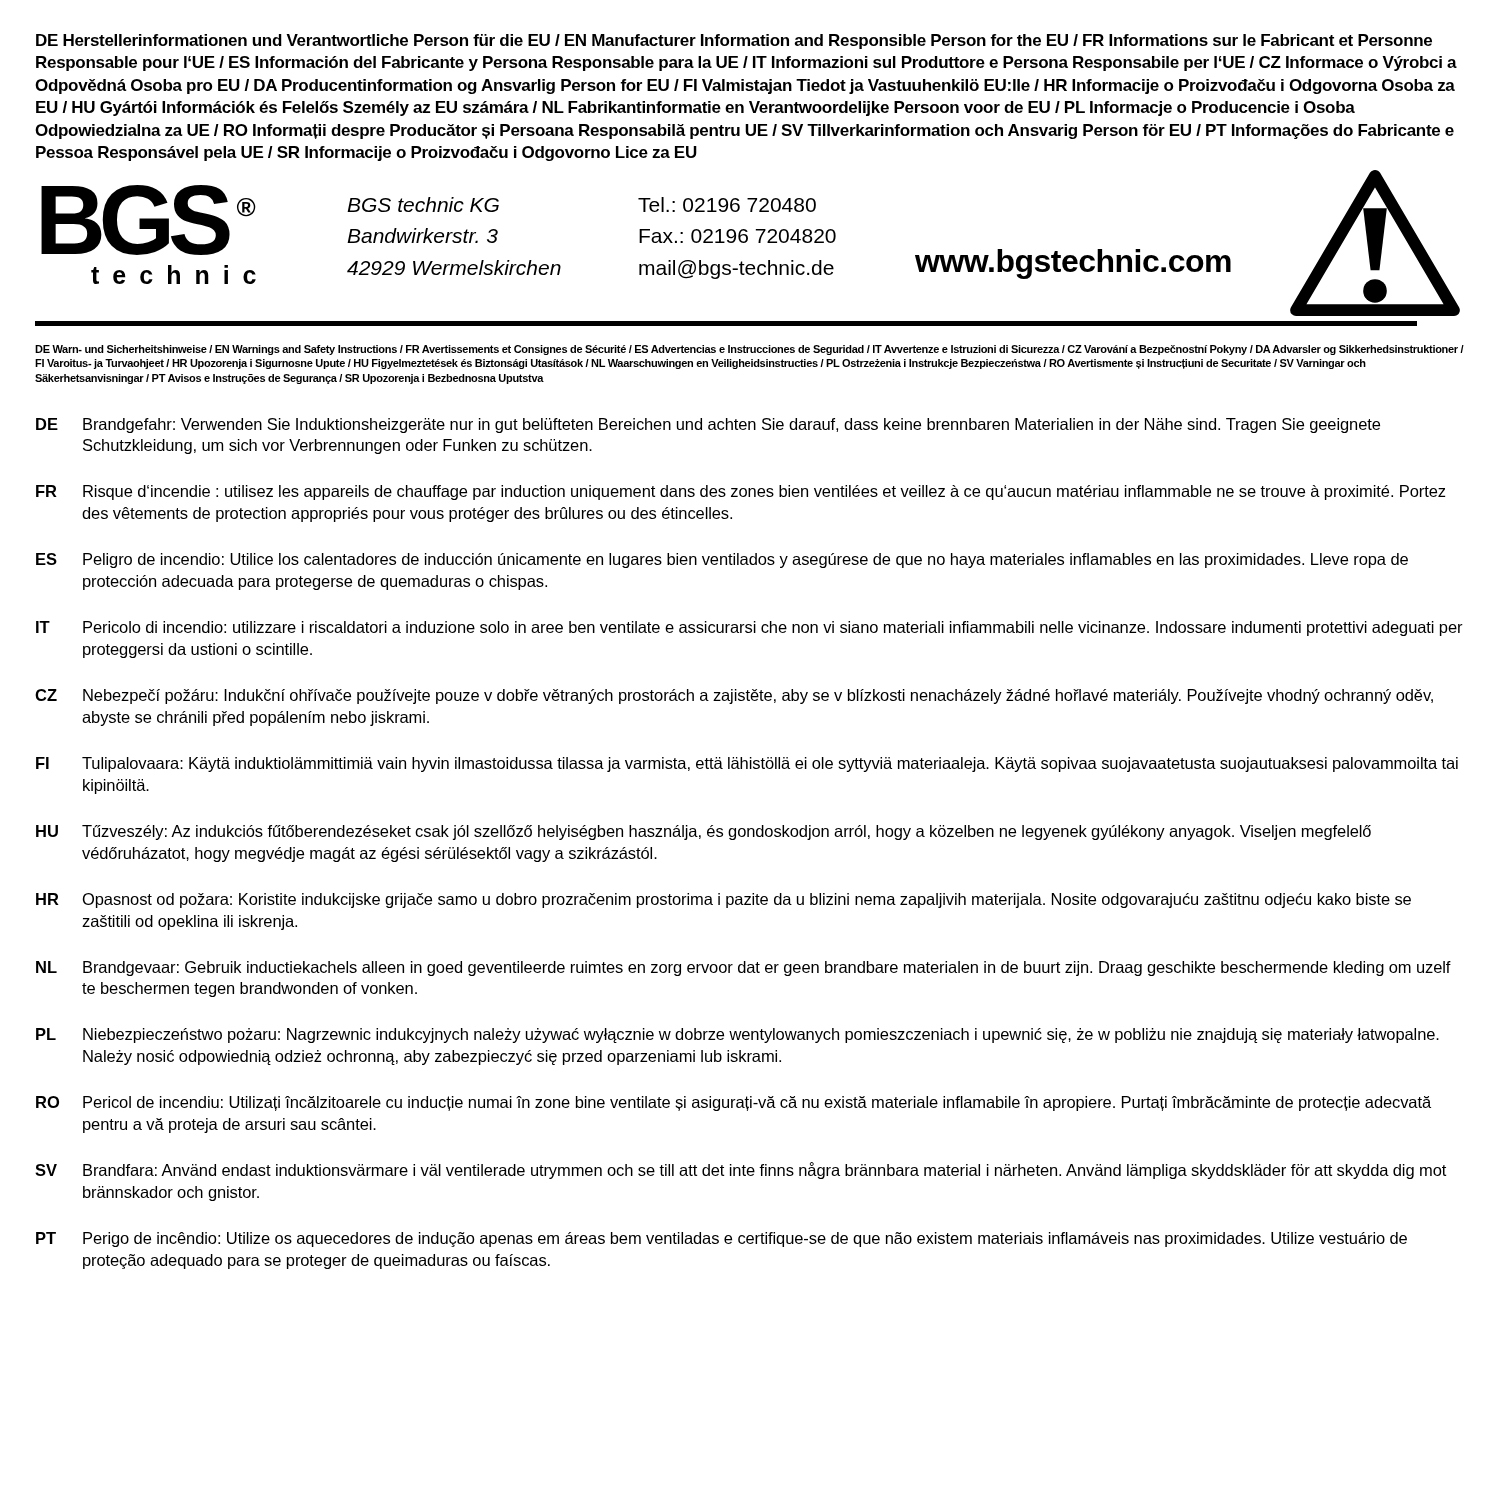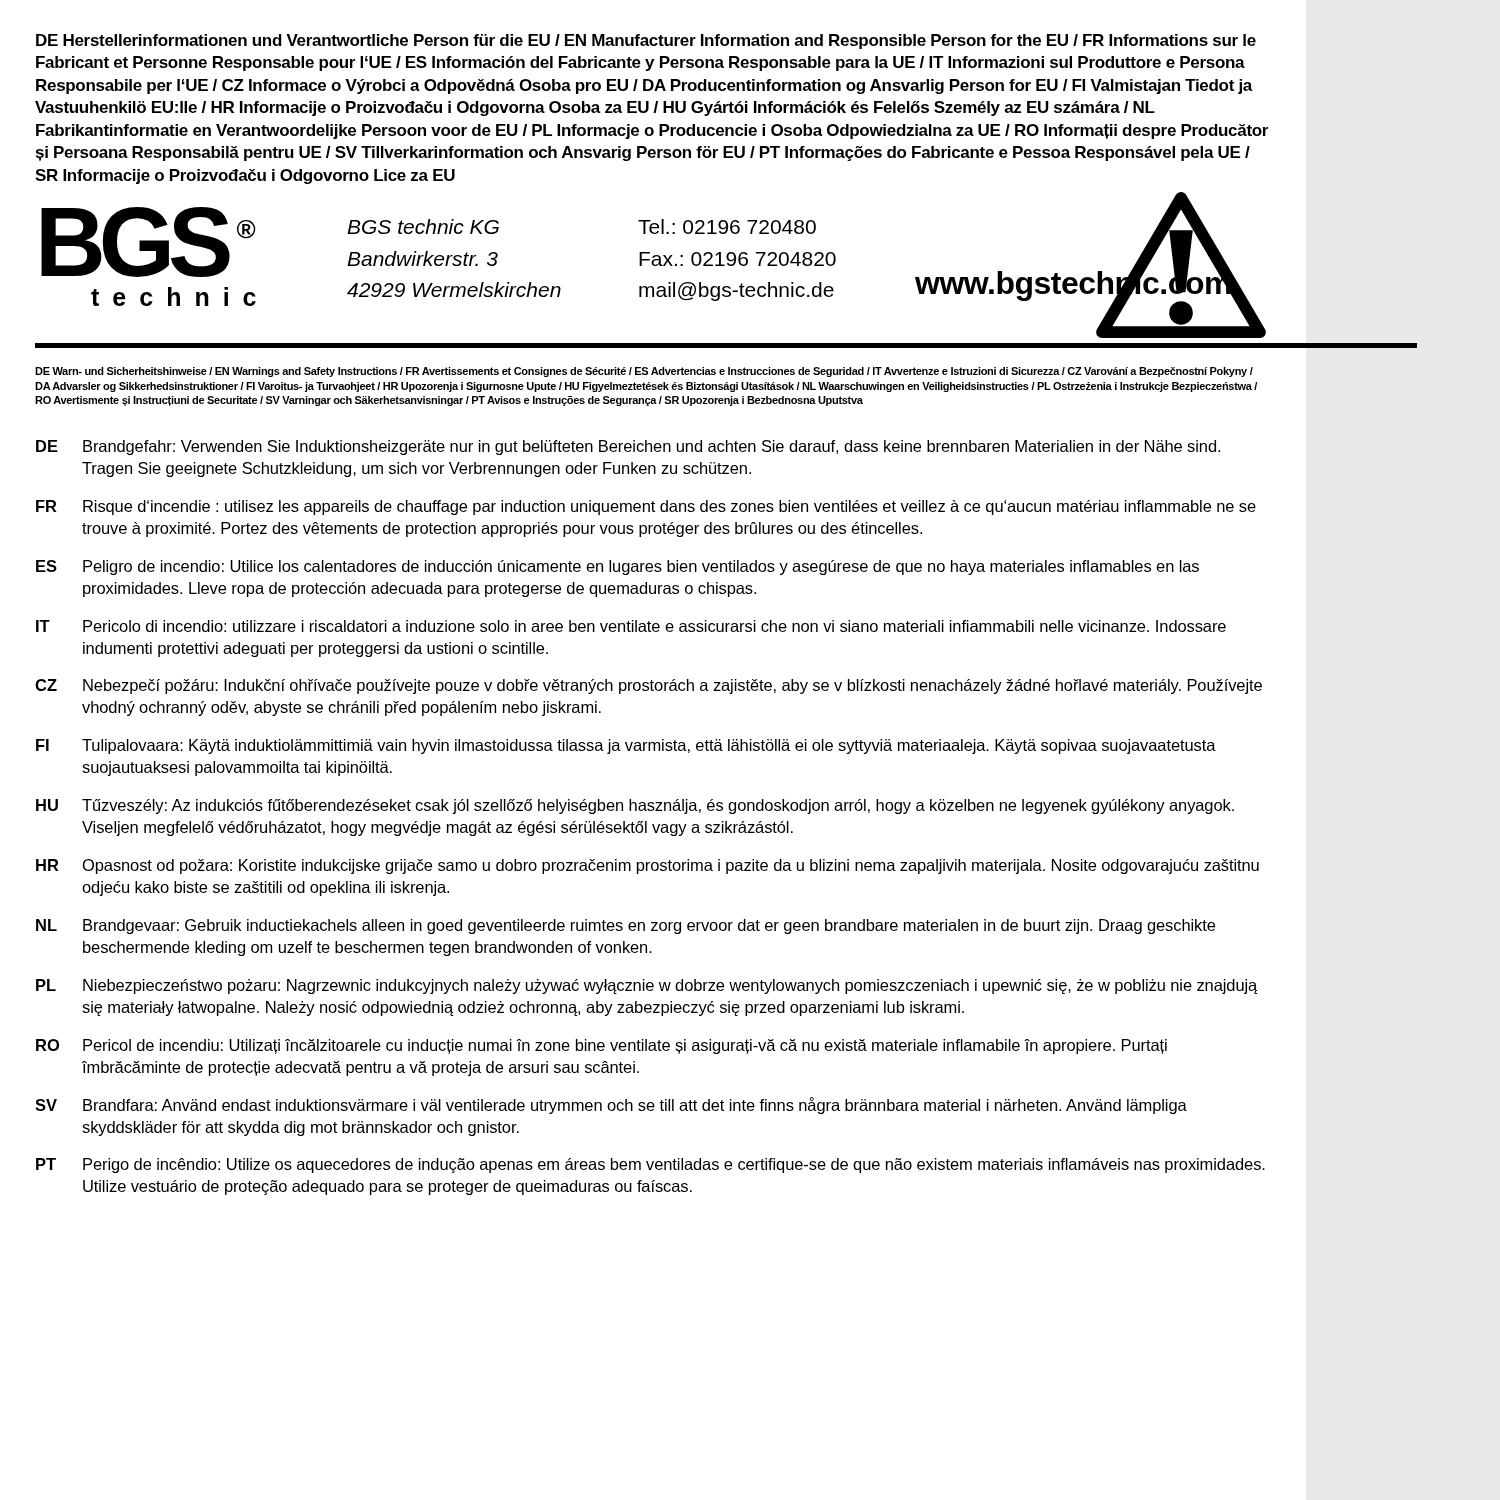--- a/index.html
+++ b/index.html
@@ -1,17 +1,17 @@
 <!DOCTYPE html>
 <html><head>
 <meta charset="utf-8">
 <style>
   html,body{margin:0;padding:0;background:#e8e8e8;}
   .page{
-    width:1306px;height:1500px;background:#ffffff;box-sizing:border-box;
+    width:1500px;height:1500px;background:#ffffff;box-sizing:border-box;
     padding:30px 36px 0 35px;position:relative;color:#000;
     font-family:"Liberation Sans","DejaVu Sans",sans-serif;
   }
   .header-top{
     font-weight:bold;font-size:17px;line-height:1.32;letter-spacing:-0.3px;
     text-align:left;
   }
   .brand-row{position:relative;height:146px;margin-top:10px;}
   .logo{position:absolute;left:0;top:0;width:280px;}
   .logo-main{font-weight:bold;font-size:98px;line-height:0.92;letter-spacing:-7px;
@@ -19,21 +19,21 @@
   .logo-reg{font-size:26px;vertical-align:38px;letter-spacing:0;margin-left:10px;}
   .logo-sub{font-weight:bold;font-size:25px;letter-spacing:13px;margin-top:-4px;padding-left:56px;}
   .address{position:absolute;left:312px;top:14px;font-size:21px;line-height:1.5;font-style:italic;}
   .contact{position:absolute;left:603px;top:14px;font-size:21px;line-height:1.5;}
   .website{position:absolute;left:880px;top:68px;font-size:32px;font-weight:bold;letter-spacing:-0.5px;}
   .triangle{position:absolute;right:0;top:-8px;}
   .rule{height:5px;background:#000;width:1382px;margin-top:0;}
   .header-warnings{
     font-weight:bold;font-size:11px;line-height:1.33;letter-spacing:-0.3px;margin-top:16px;
   }
-  .warnings{margin-top:28px;display:flex;flex-direction:column;gap:16px;}
+  .warnings{margin-top:28px;display:flex;flex-direction:column;gap:24px;}
   .warning-row{display:grid;grid-template-columns:47px 1fr;align-items:start;}
   .warning-code{font-weight:bold;font-size:16.5px;line-height:1.33;}
   .warning-text{font-size:16.5px;line-height:1.33;letter-spacing:-0.1px;}
 </style>
 </head>
 <body>
 
 <div class="page">
 
   <div class="header-top">DE Herstellerinformationen und Verantwortliche Person für die EU  /  EN Manufacturer Information and Responsible Person for the EU  /  FR Informations sur le Fabricant et Personne Responsable pour l‘UE  /  ES Información del Fabricante y Persona Responsable para la UE  /  IT Informazioni sul Produttore e Persona Responsabile per l‘UE  /  CZ Informace o Výrobci a Odpovědná Osoba pro EU  /  DA Producentinformation og Ansvarlig Person for EU  /  FI Valmistajan Tiedot ja Vastuuhenkilö EU:lle  /  HR Informacije o Proizvođaču i Odgovorna Osoba za EU  /  HU Gyártói Információk és Felelős Személy az EU számára  /  NL Fabrikantinformatie en Verantwoordelijke Persoon voor de EU  /  PL Informacje o Producencie i Osoba Odpowiedzialna za UE  /  RO Informații despre Producător și Persoana Responsabilă pentru UE  /  SV Tillverkarinformation och Ansvarig Person för EU  /  PT Informações do Fabricante e Pessoa Responsável pela UE  /  SR Informacije o Proizvođaču i Odgovorno Lice za EU</div>

